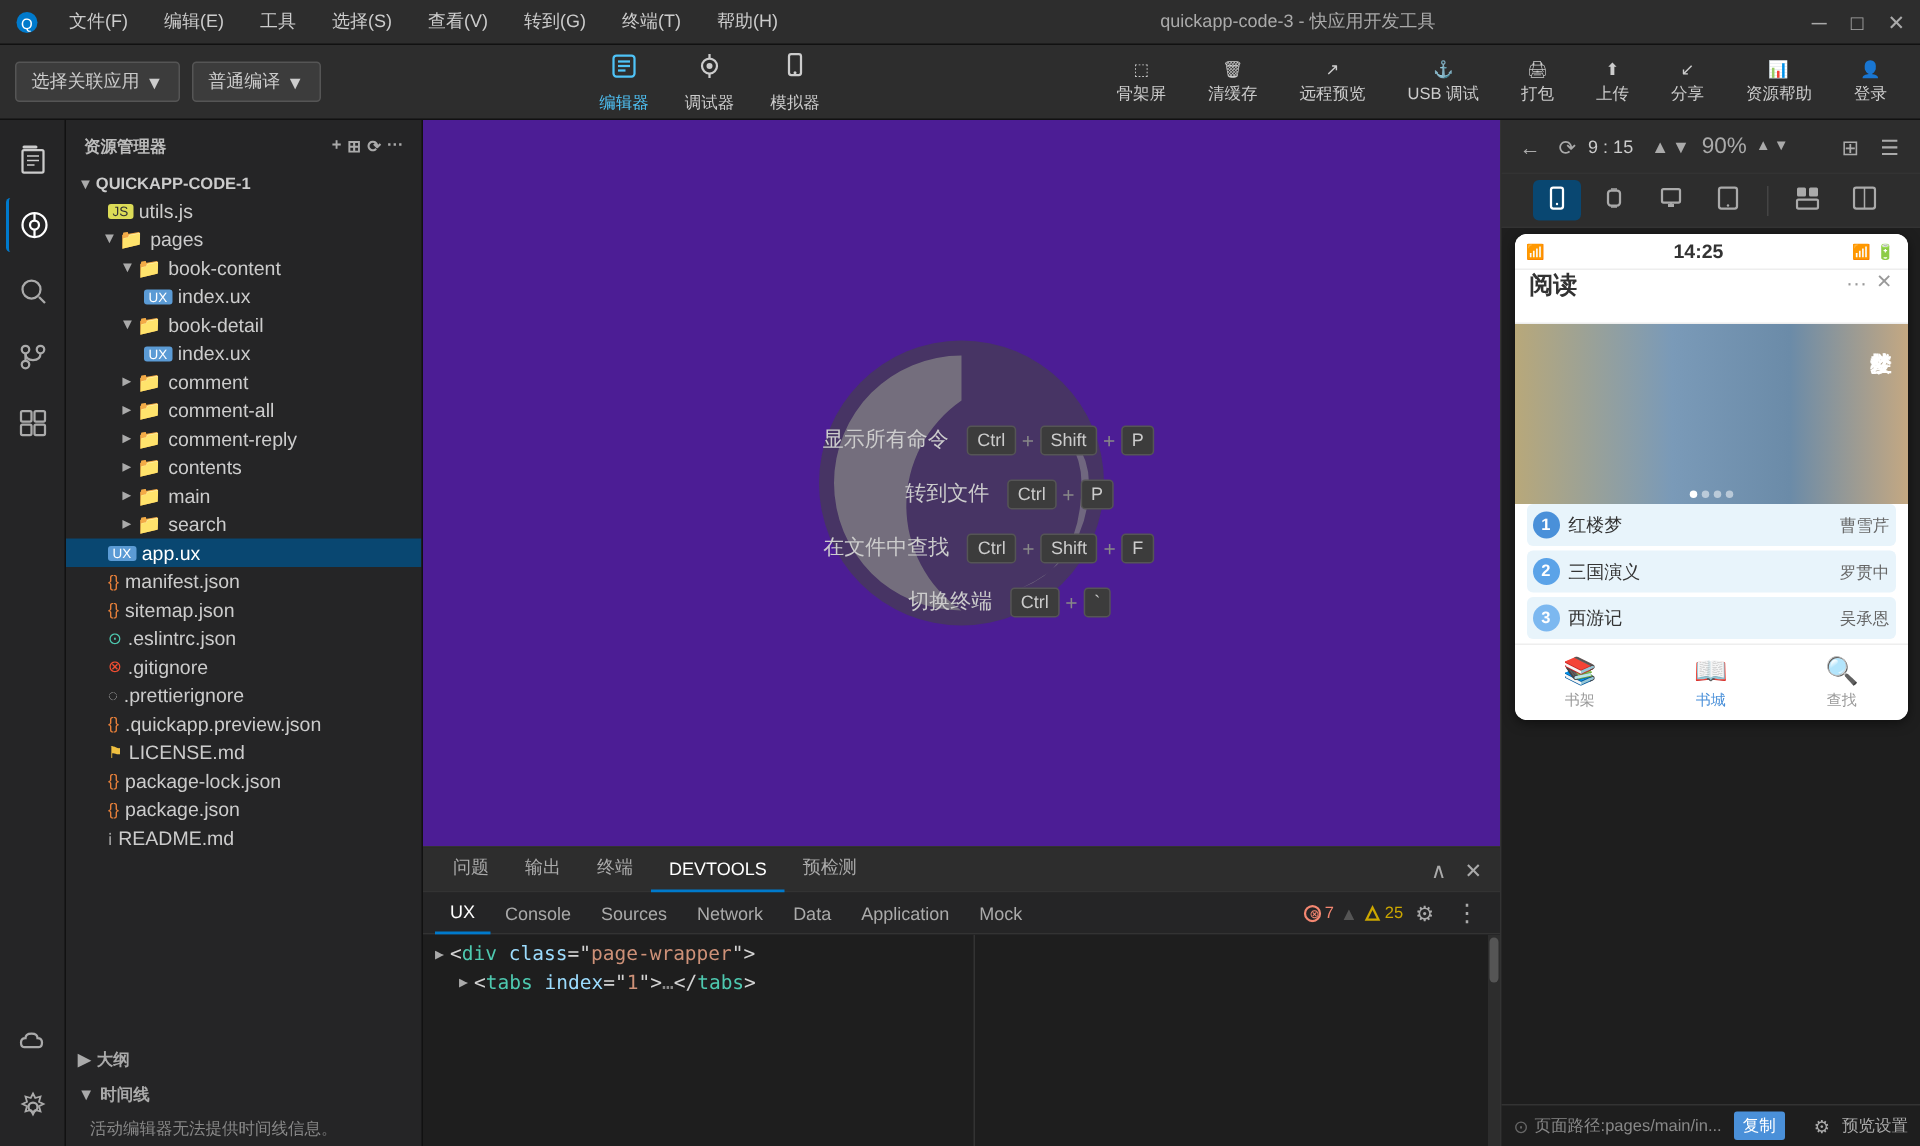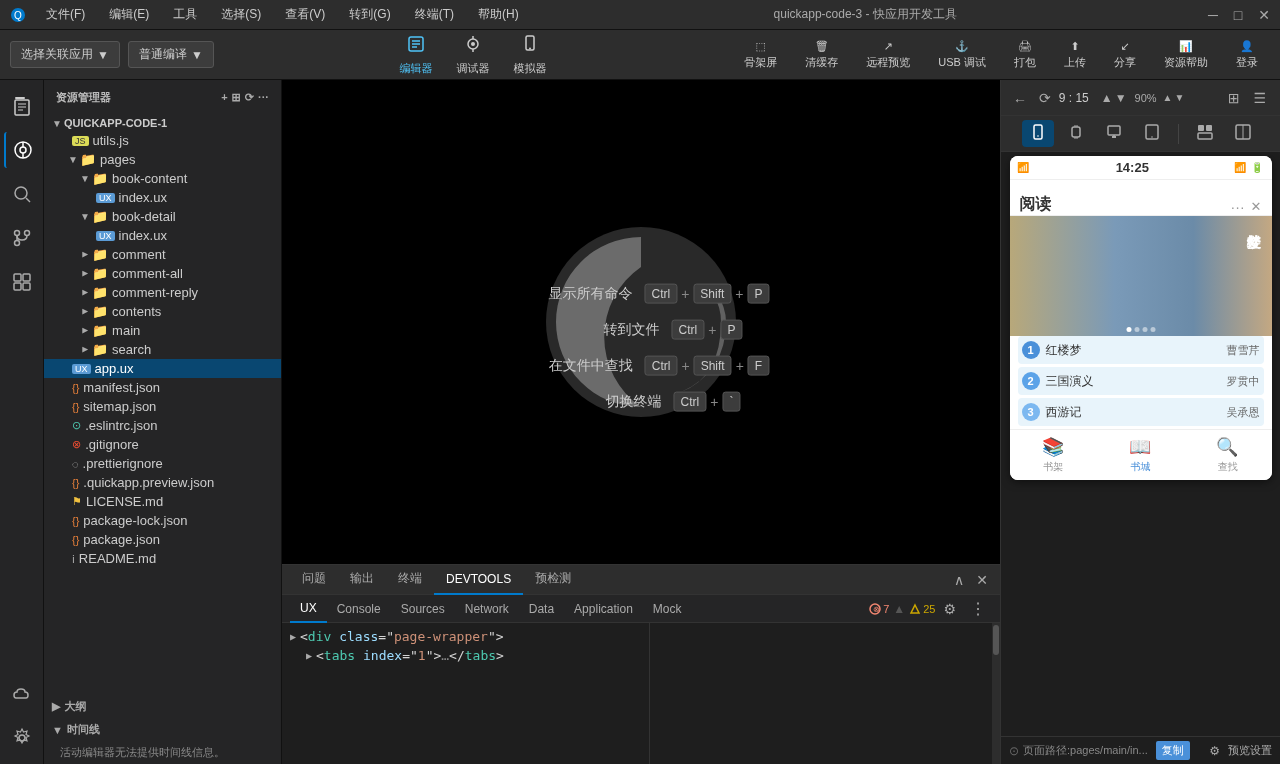--- a/index.html
+++ b/index.html
@@ -79,21 +79,21 @@
     }
     .tree-item .file-badge.ux { background: #5b9bd5; }
     .tree-item .file-badge.js { background: #dbdb57; color: #333; }
     .sidebar-section-title {
       color: #aaa; font-size: 11px; padding: 4px 8px; font-weight: bold;
       display: flex; align-items: center; gap: 4px; cursor: pointer;
     }
     .timeline-msg { color: #888; font-size: 11px; padding: 4px 16px; }
     .editor-main {
       flex: 1; display: flex; align-items: center; justify-content: center;
-      background: #000000; position: relative;
+      background: #4c1d95; position: relative;
     }
     .command-palette {
       position: absolute; top: 50%; left: 50%;
       transform: translate(-50%, -30%);
       display: flex; flex-direction: column; gap: 16px; align-items: center;
     }
     .cmd-row {
       display: flex; align-items: center; gap: 12px; color: #aaa; font-size: 14px;
     }
     .cmd-label { color: #ccc; min-width: 120px; text-align: right; }
@@ -170,21 +170,21 @@
       width: 262px; height: auto; margin: 0 auto; box-shadow: 0 2px 8px rgba(0,0,0,0.5);
     }
     .phone-status-bar {
       height: 24px; background: #fff; display: flex; align-items: center;
       padding: 0 8px; gap: 4px; border-bottom: 1px solid #eee;
     }
     .phone-signal { font-size: 10px; color: #333; }
     .phone-time { flex: 1; text-align: center; font-size: 13px; color: #333; font-weight: bold; }
     .phone-icons { display: flex; gap: 4px; align-items: center; font-size: 10px; color: #333; }
     .phone-app-bar {
-      height: 36px; background: #fff; display: flex; align-items: flex-end;
+      height: 36px; background: #fff; display: flex; align-items: flex-start;
       padding: 0 10px; justify-content: space-between; border-bottom: 1px solid #eee;
     }
     .app-title { font-size: 16px; color: #333; font-weight: bold; }
     .app-bar-icons { display: flex; gap: 6px; color: #999; font-size: 16px; }
     .book-cover {
       width: 100%; height: 120px; background: linear-gradient(135deg, #8B9DC3 0%, #6B7C93 50%, #a8956b 100%);
       display: flex; align-items: center; justify-content: center; overflow: hidden; position: relative;
     }
     .book-cover-dots {
       position: absolute; bottom: 4px; left: 50%; transform: translateX(-50%);
@@ -701,21 +701,21 @@
   <div class="preview-panel">
 
     <div class="preview-toolbar">
       <span class="preview-nav-btn">←</span>
       <span class="preview-nav-btn">⟳</span>
       <span class="preview-time">9 : 15</span>
       <div style="display:flex;align-items:center;gap:2px;margin-left:4px;">
         <span style="color:#aaa;cursor:pointer;">▲</span>
         <span style="color:#aaa;cursor:pointer;">▼</span>
       </div>
-      <span style="color:#aaa;font-size:11px;margin-left:4px;">90%</span>
+      <span style="color:#aaa;font-size:15px;margin-left:4px;">90%</span>
       <div style="display:flex;align-items:center;gap:2px;margin-left:2px;">
         <span style="color:#aaa;cursor:pointer;font-size:10px;">▲</span>
         <span style="color:#aaa;cursor:pointer;font-size:10px;">▼</span>
       </div>
       <div class="preview-device-btns">
         <span class="dev-btn">⊞</span>
         <span class="dev-btn">☰</span>
       </div>
     </div>
 

